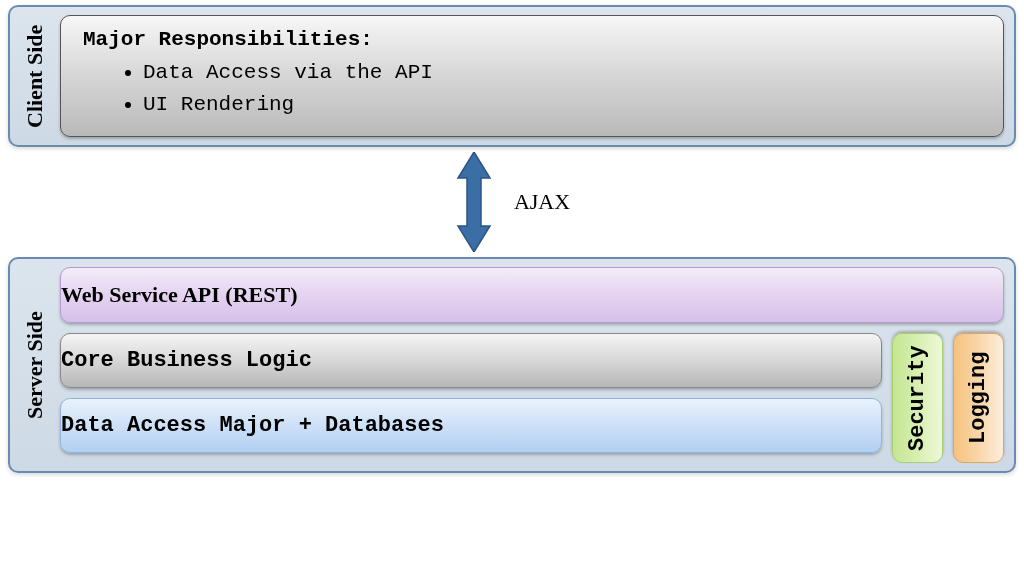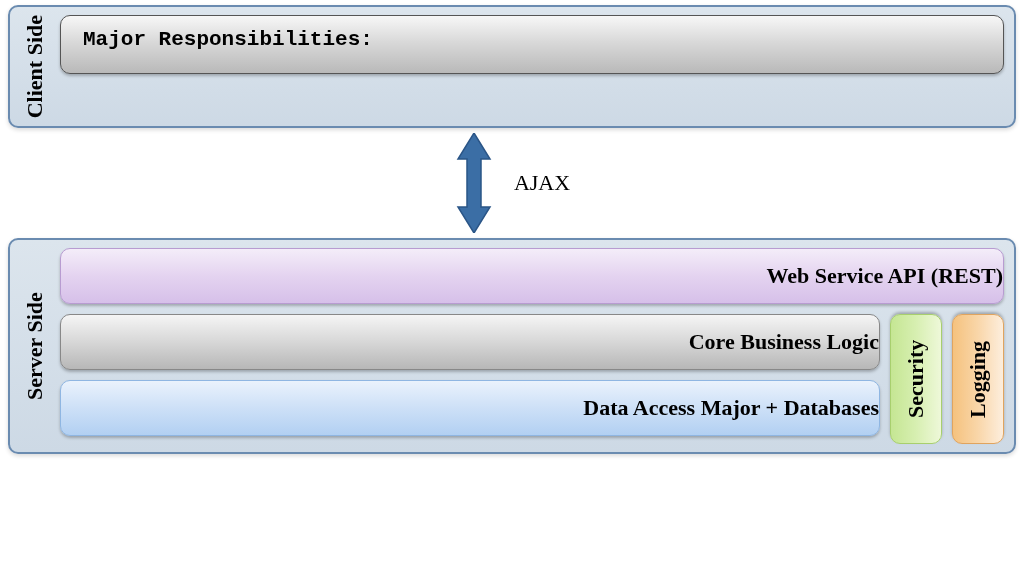--- a/index.html
+++ b/index.html
@@ -83,31 +83,32 @@
   }
   .arrow-label {
     font-size: 22px;
     margin-left: 20px;
     text-align: right;
   }
   
   .server-stack {
     display: flex;
     gap: 10px;
+    font-family: Liberation Mono, monospace;
   }
   .server-layers {
     flex: 1;
     display: flex;
     flex-direction: column;
     gap: 10px;
   }
   .layer {
     border-radius: 10px;
     border: 1.5px solid;
-    text-align: right;
+    text-align: left;
     font-weight: bold;
     font-size: 22px;
     padding: 14px 0;
     box-shadow: 0 2px 3px rgba(0,0,0,0.25);
   }
   .layer-purple {
     background: linear-gradient(to bottom, #f4edf9 0%, #e4d3f0 50%, #d6c0e9 100%);
     border-color: #b89cd1;
   }
   .layer-gray {
@@ -154,20 +155,26 @@
 <body>
 
 <div class="container">
 
   <div class="tier">
     <div class="tier-label">Client Side</div>
     <div class="tier-content">
       <div class="resp-box">
         <div class="resp-title">Major Responsibilities:</div>
         <div class="resp-lists">
+          <div class="resp-col">
+            <ul>
+              <li>Data Access via the API</li>
+              <li>UI Rendering</li>
+            </ul>
+          </div>
         </div>
       </div>
     </div>
   </div>
 
   <div class="arrow-section">
     <svg class="double-arrow" viewBox="0 0 40 100">
       <polygon points="20,0 36,26 27,26 27,74 36,74 20,100 4,74 13,74 13,26 4,26" fill="#3b6ea5" stroke="#2a5587" stroke-width="1.5"></polygon>
     </svg>
     <span class="arrow-label">AJAX</span>

